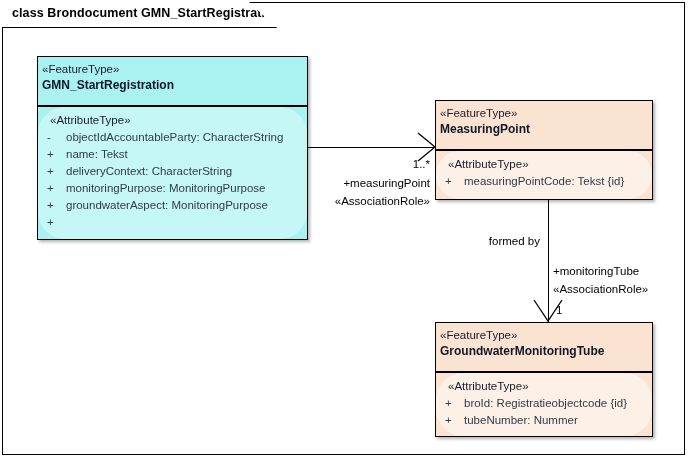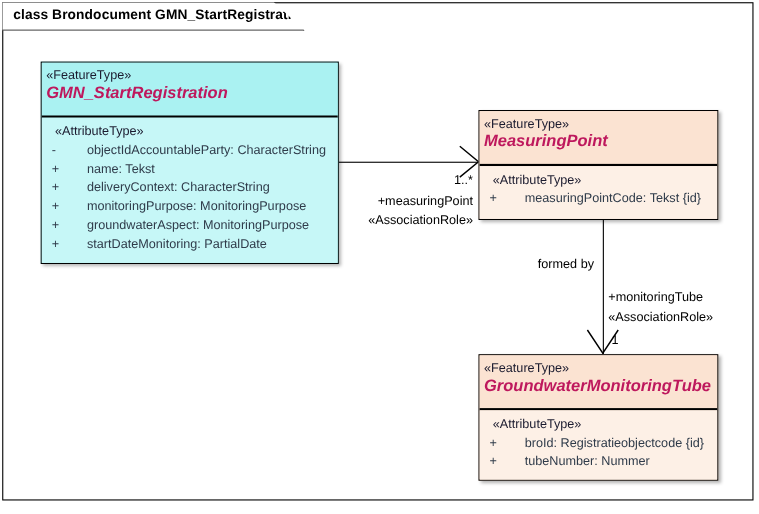--- a/index.html
+++ b/index.html
@@ -72,30 +72,30 @@
     text-align: left;
     padding: 5px 4px 6px 4px;
   }
   .stereo {
     font-size: 11.5px;
     color: #1a1a2e;
     line-height: 15px;
     white-space: nowrap;
   }
   .cls-name {
-    font-size: 15px;
+    font-size: 12px;
     font-weight: bold;
-    color: #be185d;
+    color: #0f172a;
     line-height: 16px;
     white-space: nowrap;
-    font-style: italic;
   }
   .uml-body {
     box-sizing: border-box;
     padding: 5px 0 5px 0;
+    border-radius: 27px;
   }
   .attr-stereo {
     font-size: 11.5px;
     color: #1a1a2e;
     padding-left: 12px;
     line-height: 17px;
     white-space: nowrap;
   }
   .attr-row {
     position: relative;
@@ -111,21 +111,20 @@
     top: 0;
     width: 12px;
     text-align: left;
     color: #2f3b4a;
   }
   .attr-text {
     position: absolute;
     left: 28px;
     top: 0;
     color: #2f3b4a;
-    margin-left: 13px;
   }
 
   
   .cyan  { background: #aaf2f2; }
   .cyan .uml-head { background: #aaf2f2; }
   .cyan .uml-body { background: #c6f7f7; }
 
   .peach { background: #fbe3d2; }
   .peach .uml-head { background: #fbe3d2; }
   .peach .uml-body { background: #fdf0e6; }
@@ -209,21 +208,20 @@
       <div class="attr-row">
         <span class="attr-vis">+</span>
         <span class="attr-text">monitoringPurpose: MonitoringPurpose</span>
       </div>
       <div class="attr-row">
         <span class="attr-vis">+</span>
         <span class="attr-text">groundwaterAspect: MonitoringPurpose</span>
       </div>
       <div class="attr-row">
         <span class="attr-vis">+</span>
-        <span class="attr-text">startDateMonitoring: PartialDate</span>
       </div>
     </div>
   </div>
 
   <div class="uml-class peach" style="left:435px; top:100px; width:218px; height:100px;">
     <div class="uml-head" style="height:50px;">
       <div class="stereo">«FeatureType»</div>
       <div class="cls-name">MeasuringPoint</div>
     </div>
     <div class="uml-body" style="height:48px;">

